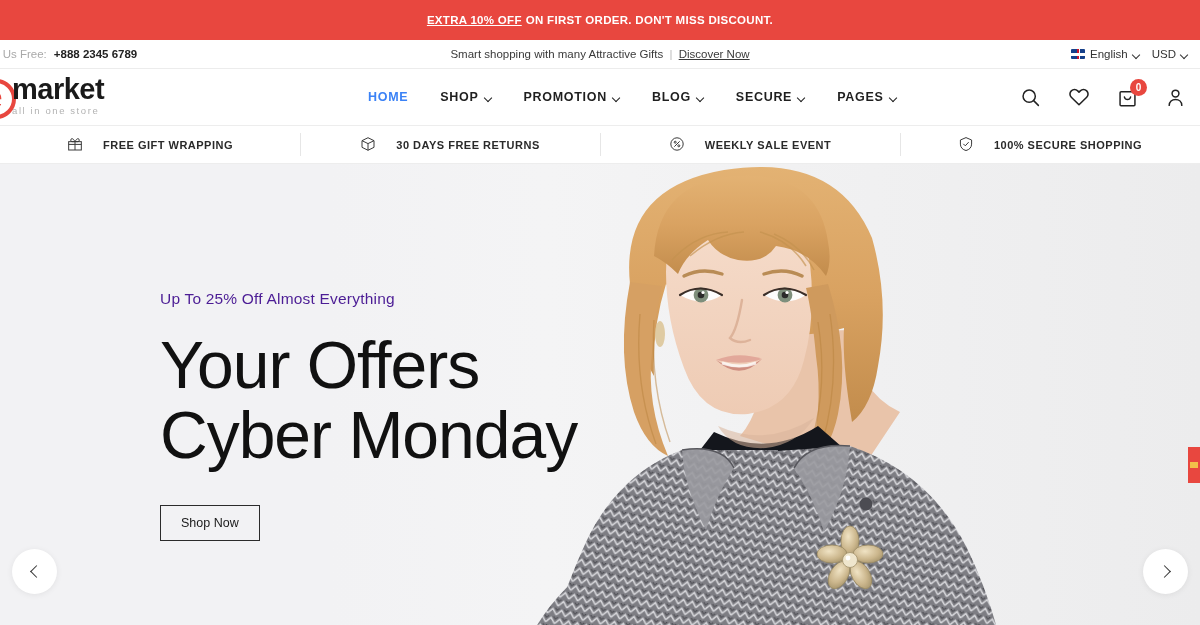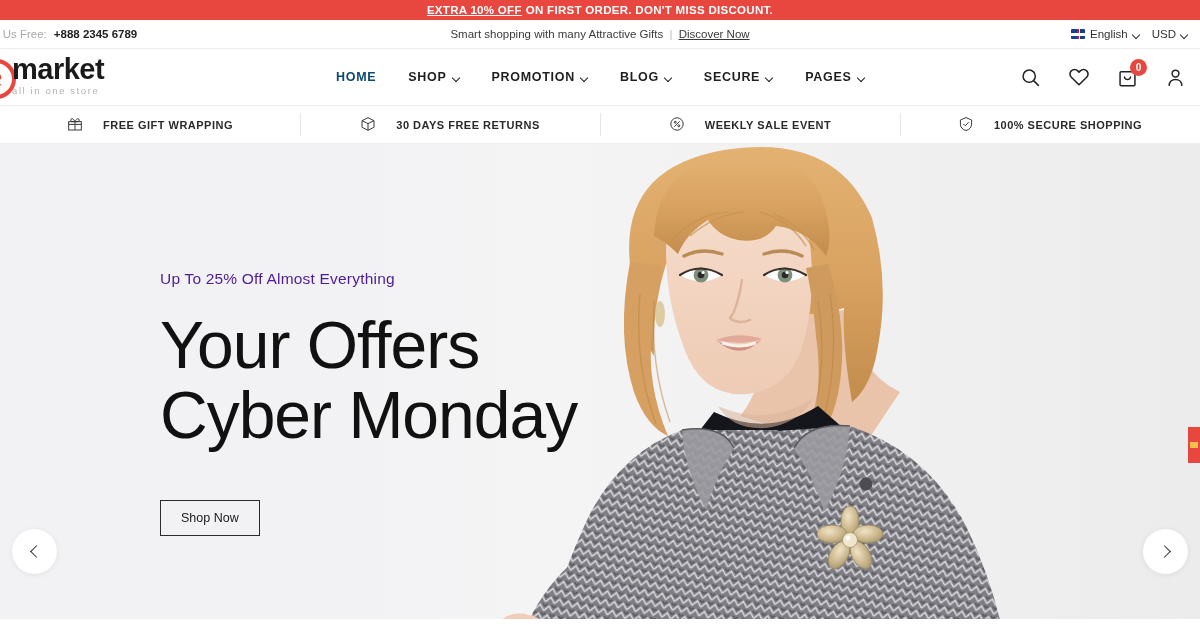--- a/index.html
+++ b/index.html
@@ -6,21 +6,21 @@
   html, body { width:1200px; height:625px; overflow:hidden; }
   body {
     font-family:"Liberation Sans", sans-serif;
     background:#ffffff;
     color:#222;
     -webkit-font-smoothing:antialiased;
   }
 
   
   .announce {
-    height:20px;
+    height:40px;
     background:#e8473f;
     color:#fff;
     display:flex;
     align-items:center;
     justify-content:center;
     font-size:11.5px;
     font-weight:bold;
     letter-spacing:.3px;
   }
   .announce .em { text-decoration:underline; margin-right:4px; }
@@ -106,21 +106,21 @@
 
   .nav {
     position:absolute; left:336px;
     display:flex; align-items:center; gap:32px;
   }
   .nav .item {
     display:flex; align-items:center; gap:6px;
     font-size:12.5px; font-weight:bold; letter-spacing:.7px;
     color:#1f1f1f; cursor:pointer; white-space:nowrap;
   }
-  .nav .item.active { color:#0c4a6e; }
+  .nav .item.active { color:#3b82f6;margin-left:32px; }
 
   .actions {
     position:absolute; right:14px;
     display:flex; align-items:center; gap:27px;
   }
   .actions .ic { cursor:pointer; display:flex; align-items:center; position:relative; }
   .badge {
     position:absolute; top:-8px; right:-9px;
     width:17px; height:17px; border-radius:50%;
     background:#e8473f; color:#fff;
@@ -157,21 +157,21 @@
     position:absolute; left:160px; top:126px; z-index:4;
   }
   .hero-sub {
     font-size:15.5px; color:#4c1d95; letter-spacing:.2px; margin-bottom:23px;
   }
   .hero-title {
     font-size:66px; line-height:1.06; color:#111;
     font-weight:normal; letter-spacing:-1px;
   }
   .hero-btn {
-    margin-top:49px;
+    margin-top:34px;
     display:inline-block;
     padding:10px 20px;
     border:1px solid #2b2b2b;
     background:transparent;
     font-size:12.5px; color:#1a1a1a;
     font-family:"Liberation Sans", sans-serif;
     cursor:pointer;
   }
 
   .arrow {

